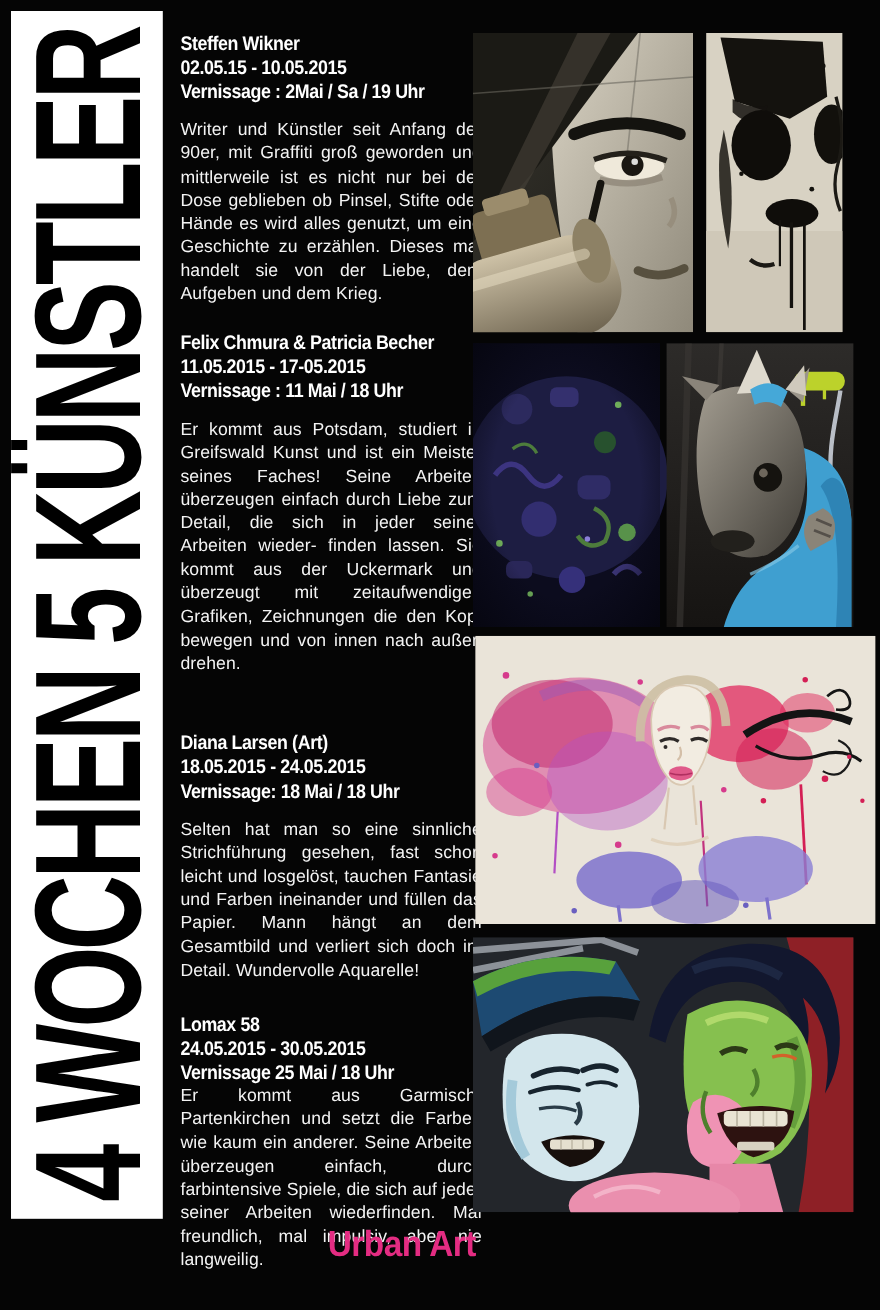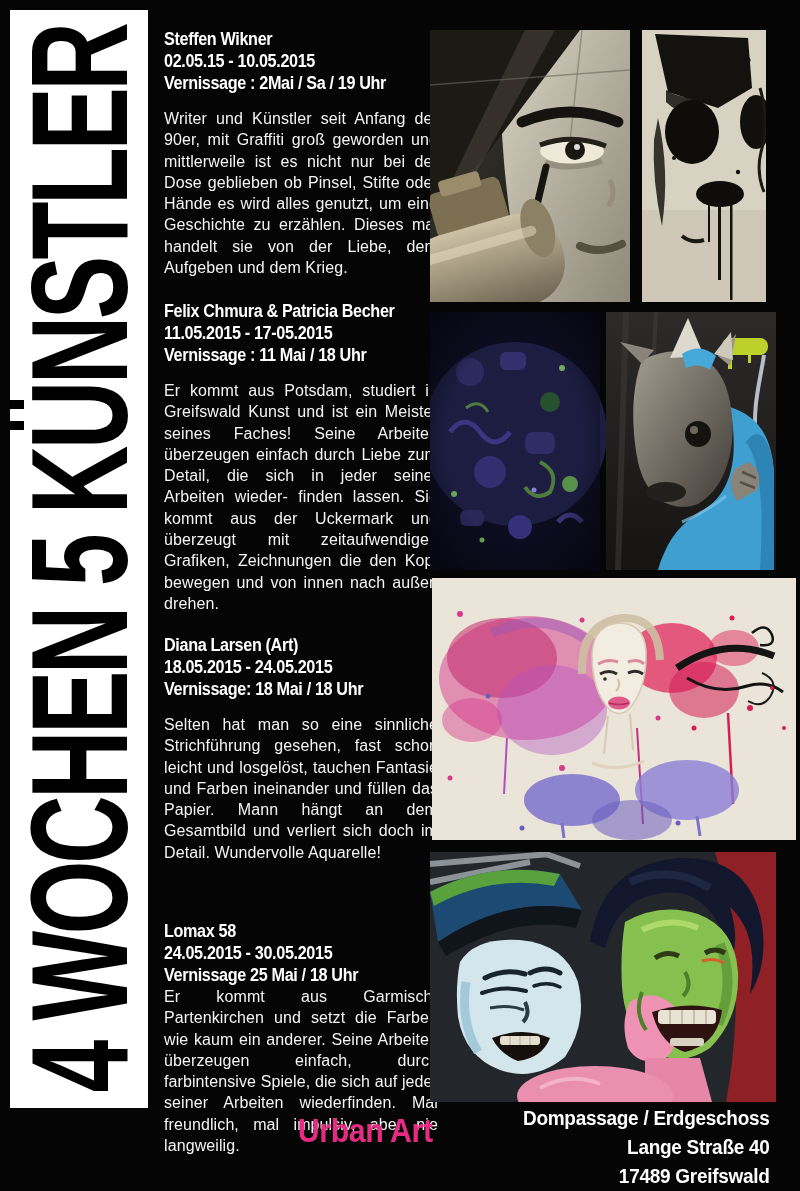--- a/index.html
+++ b/index.html
@@ -79,21 +79,21 @@
 
   <div class="artist-block" style="top:300px">
     <div class="artist-header">
       <div>Felix Chmura &amp; Patricia Becher</div>
       <div>11.05.2015 - 17-05.2015</div>
       <div>Vernissage : 11 Mai / 18 Uhr</div>
     </div>
     <p class="artist-desc">Er kommt aus Potsdam, studiert in Greifswald Kunst und ist ein Meister seines Faches! Seine Arbeiten überzeugen einfach durch Liebe zum Detail, die sich in jeder seiner Arbeiten wieder- finden lassen. Sie kommt aus der Uckermark und überzeugt mit zeitaufwendigen Grafiken, Zeichnungen die den Kopf bewegen und von innen nach außen drehen.</p>
   </div>
 
-  <div class="artist-block" style="top:634px">
+  <div class="artist-block" style="top:664px">
     <div class="artist-header">
       <div>Diana Larsen (Art)</div>
       <div>18.05.2015 - 24.05.2015</div>
       <div>Vernissage: 18 Mai / 18 Uhr</div>
     </div>
     <p class="artist-desc">Selten hat man so eine sinnliche Strichführung gesehen, fast schon leicht und losgelöst, tauchen Fantasie und Farben ineinander und füllen das Papier. Mann hängt an dem Gesamtbild und verliert sich doch im Detail. Wundervolle Aquarelle!</p>
   </div>
 
   <div class="artist-block no-gap" style="top:920px">
     <div class="artist-header">
@@ -340,19 +340,14 @@
         </g>
 
       <ellipse cx="165" cy="244" rx="78" ry="30" fill="#ea8fae"></ellipse>
       <path d="M110,236 q30,-16 60,-4" stroke="#f3b3c8" stroke-width="4" fill="none"></path>
     </svg>
   </div>
 
   <div class="urban-art" style="color: rgb(228, 44, 130);">
     <span>Urban Art</span>
   </div>
-  <div class="address">
-    <div>Dompassage / Erdgeschoss</div>
-    <div>Lange Straße 40</div>
-    <div>17489 Greifswald</div>
-  </div>
 
 </div>
 
 </body></html>

